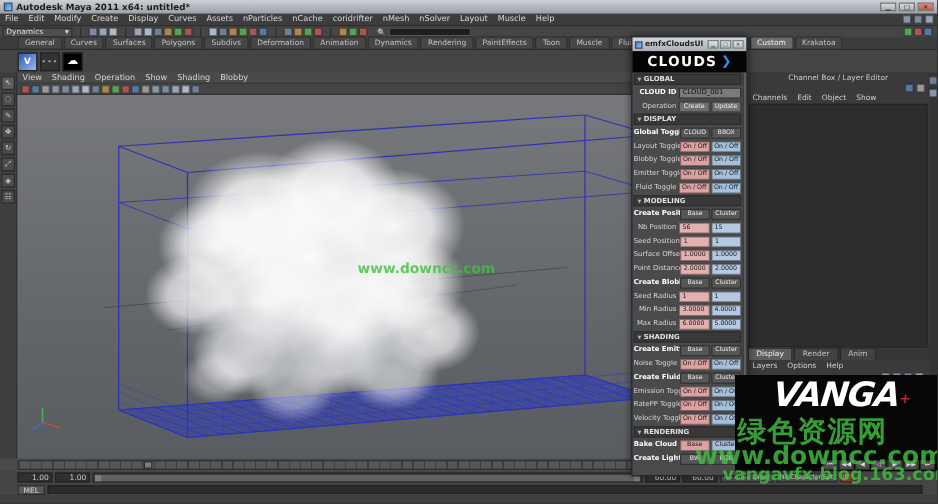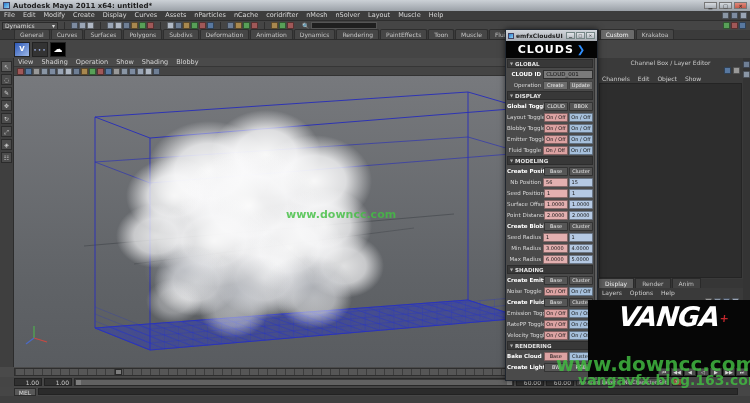--- a/index.html
+++ b/index.html
@@ -672,16 +672,17 @@
     <span class="cmdinput"></span>
   </div>
   <div class="abs helpbar"></div>
 
   <div class="abs vangablock">
     <div class="vlogo">
       <span>VANGA</span>
       <span class="vplus" style="right:22px; top:2px">+</span>
     </div>
   </div>
+  <span class="abs green g-site">绿色资源网</span>
   <span class="abs green g-downcc">www.downcc.com</span>
   <span class="abs green g-blog">vangavfx.blog.163.com</span>
 
 </div>
 
 </body></html>

